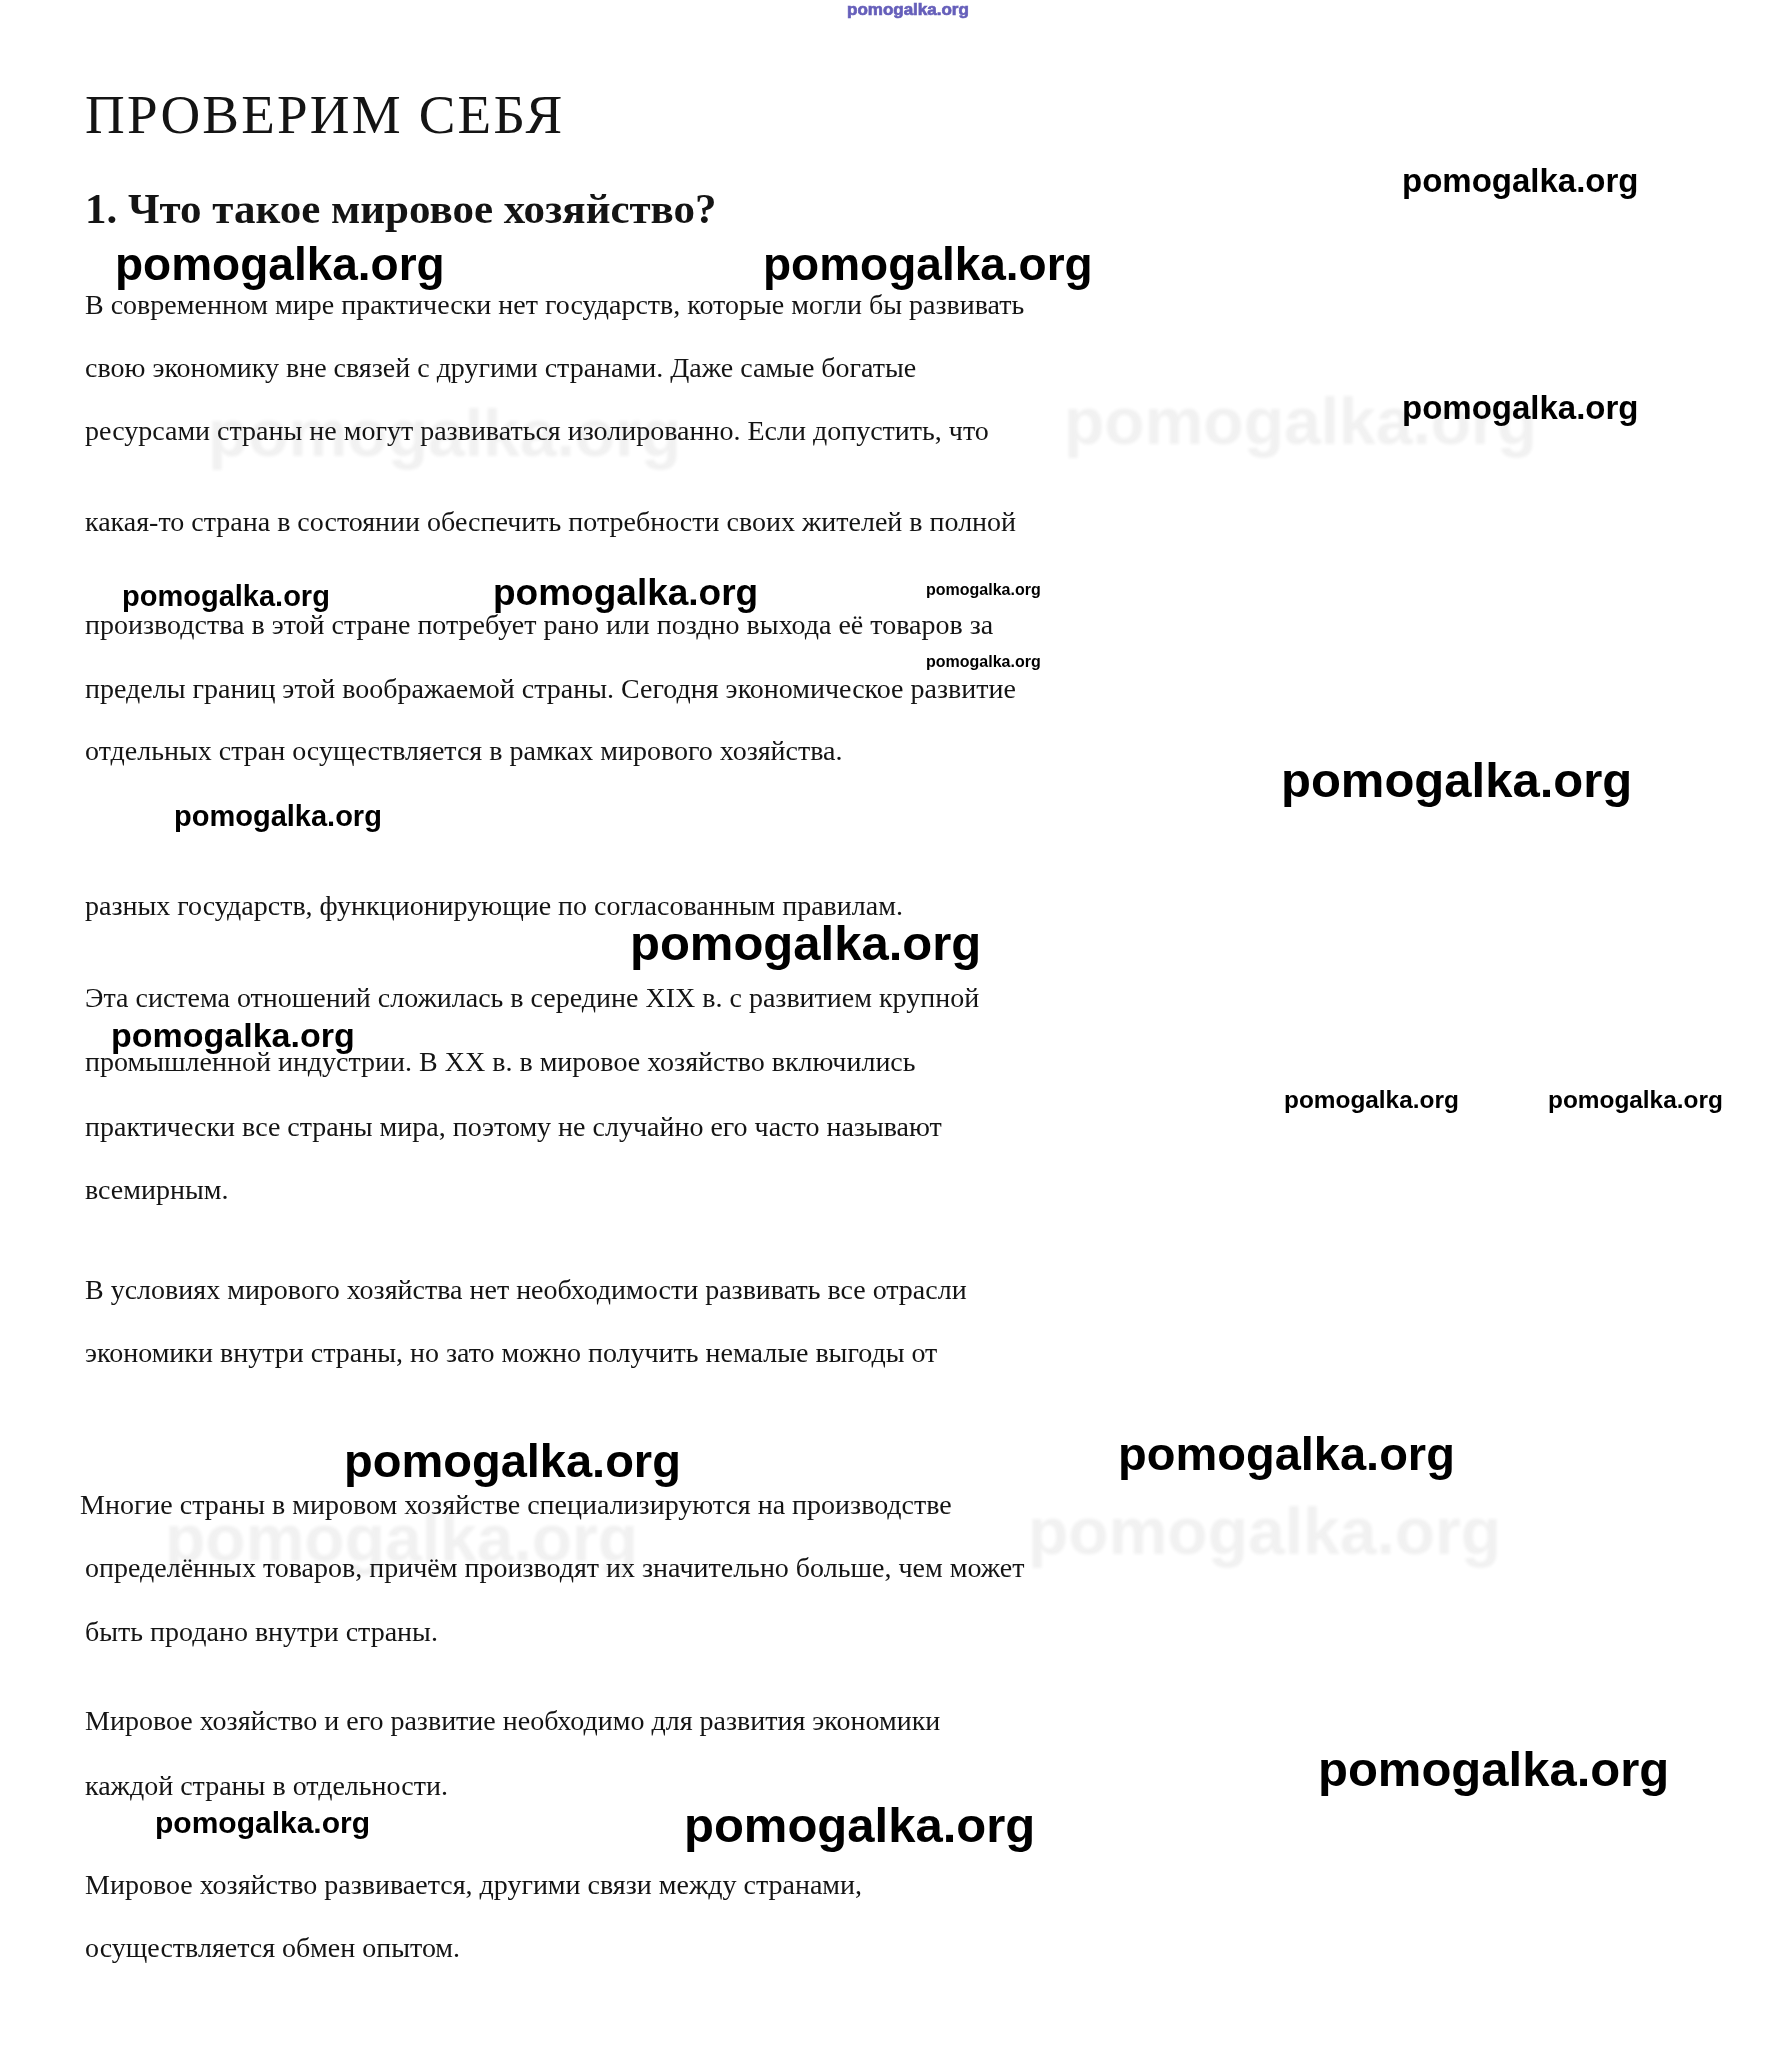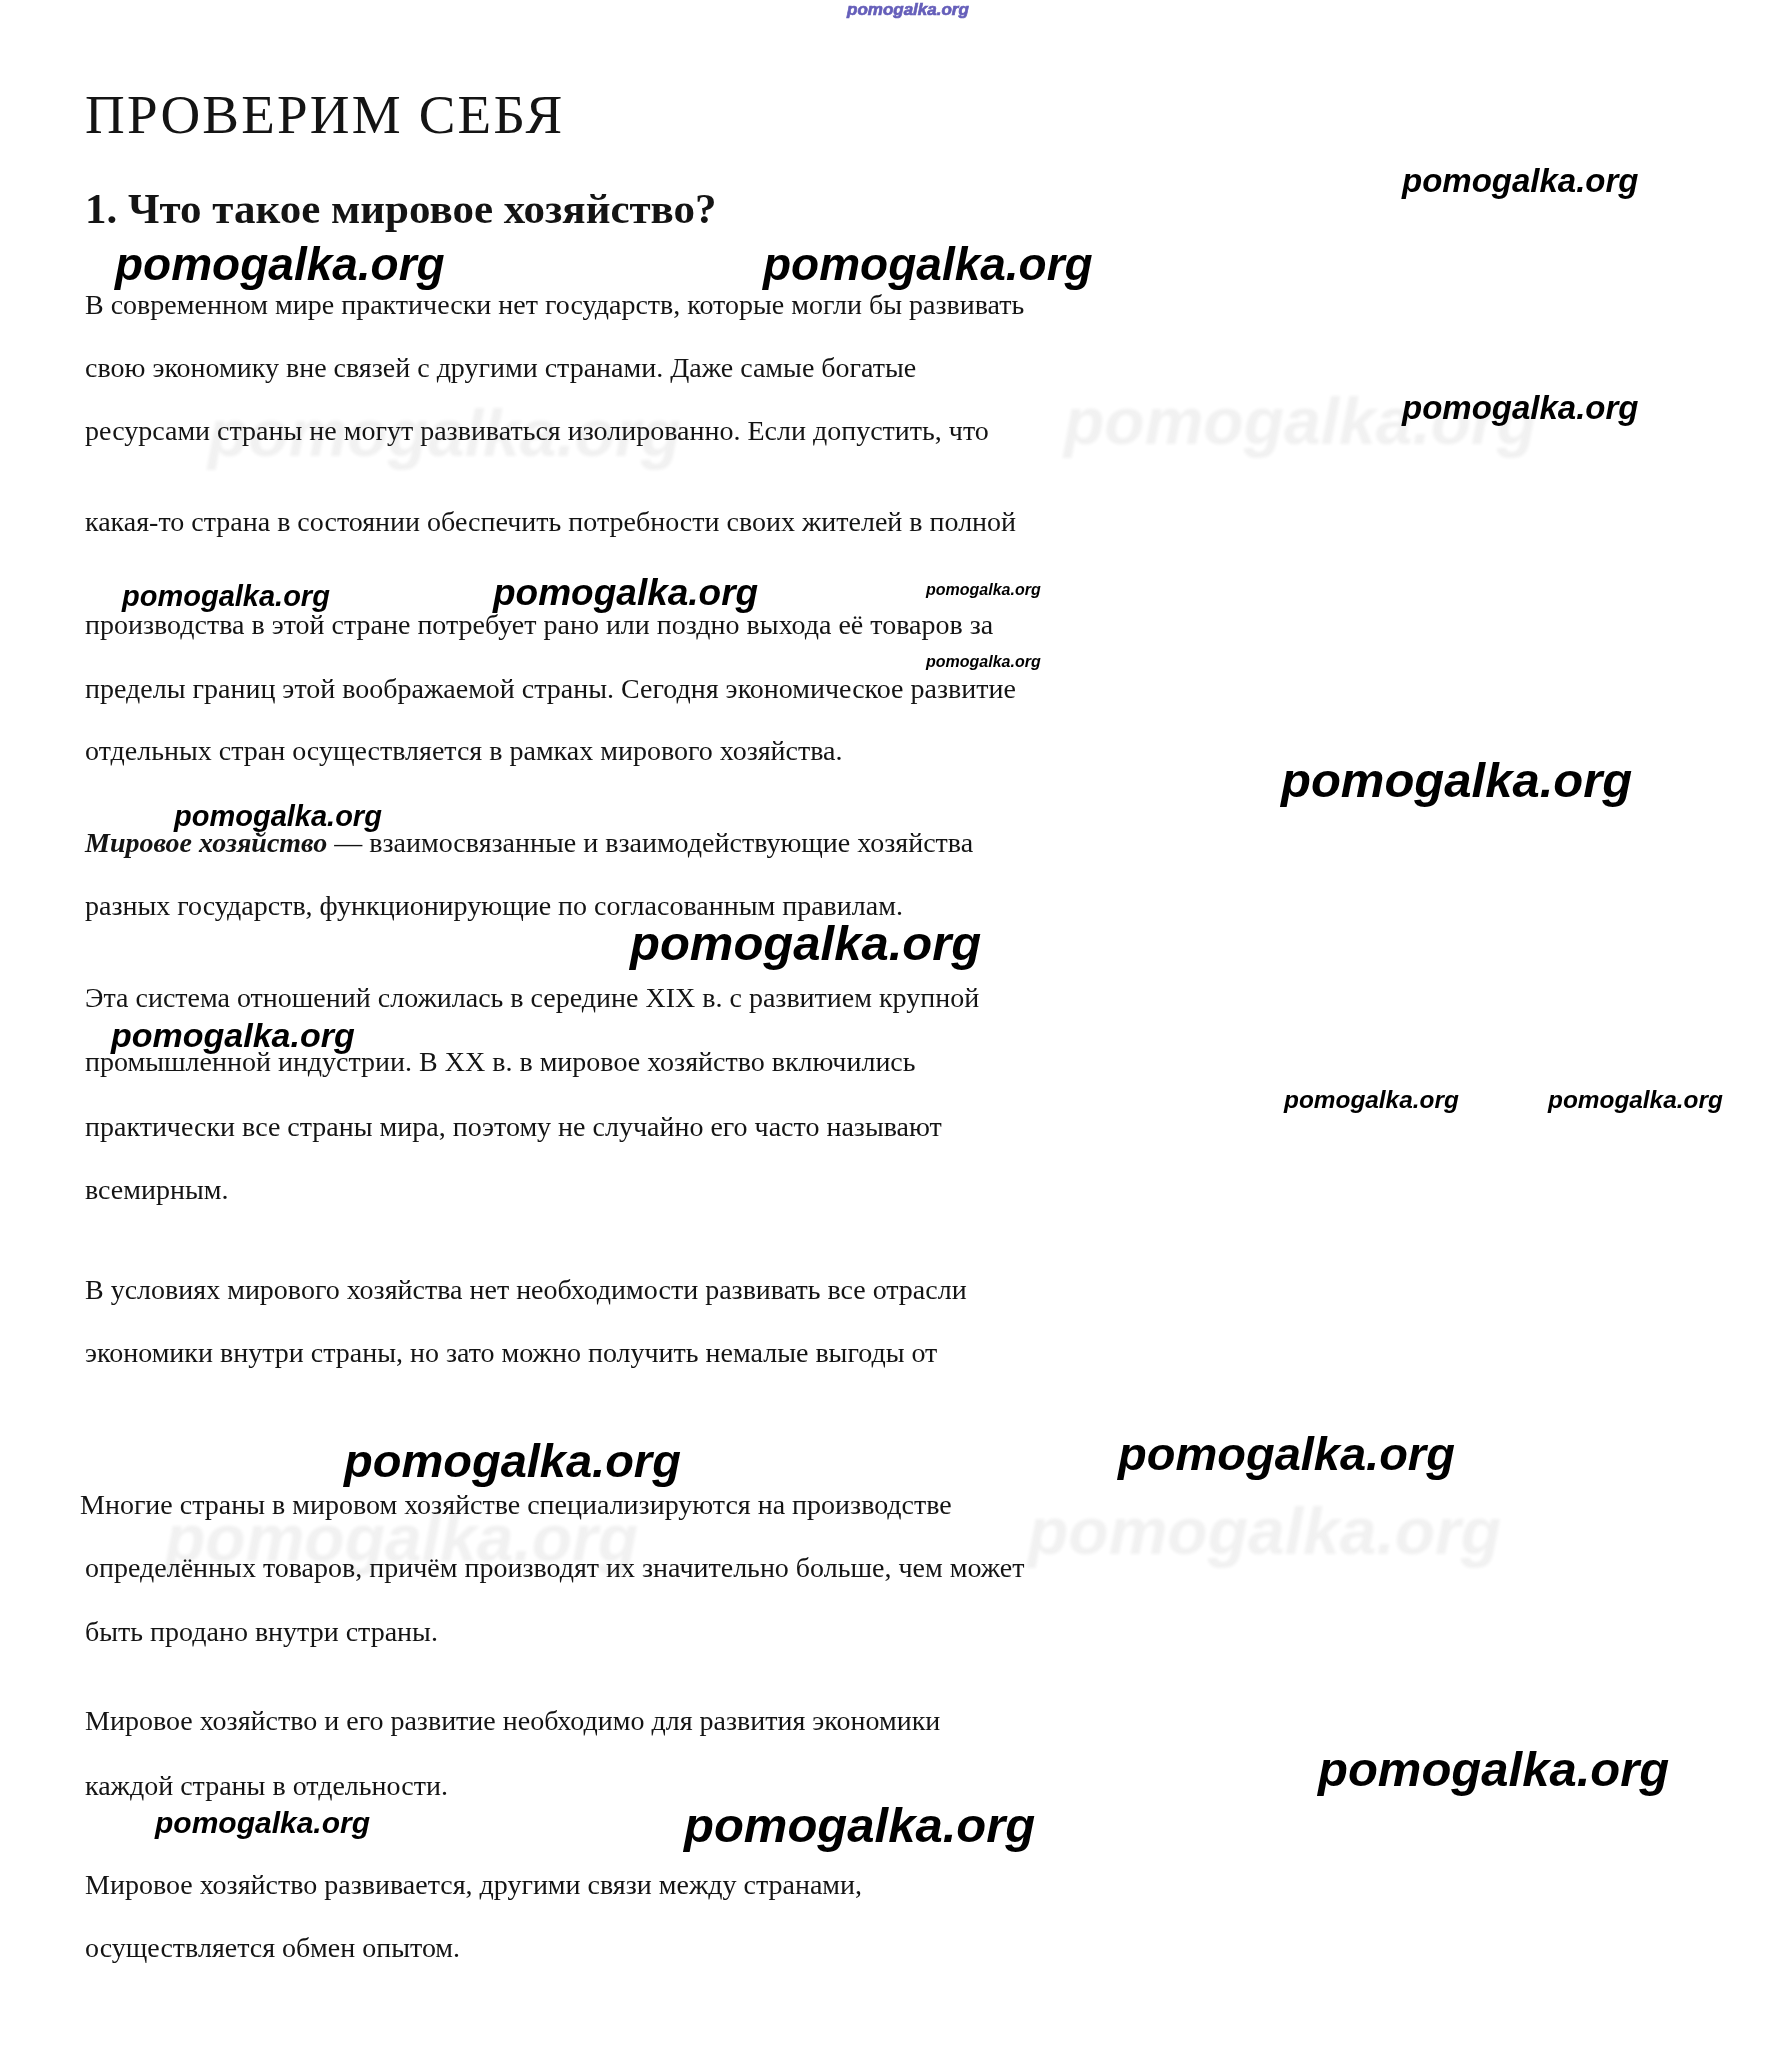--- a/index.html
+++ b/index.html
@@ -15,21 +15,21 @@
     position:absolute;left:85px;top:184px;font-size:43px;font-weight:700;
     white-space:nowrap;
   }
   .line{
     position:absolute;left:85px;font-size:28px;white-space:nowrap;
     letter-spacing:0px;
   }
   .def-lead{font-weight:700;font-style:italic;}
   .wm{
     position:absolute;font-family:"Liberation Sans",sans-serif;font-weight:700;
-    color:#000000;white-space:nowrap;line-height:1;font-style:italic;
+    color:#000000;white-space:nowrap;line-height:1;
   }
   .wm-blue{color:#4b43ae;-webkit-text-stroke:0.7px #4b43ae;opacity:.85;}
   .ghost{
     opacity:.07;filter:blur(1.4px);color:#444;font-size:66px;
   }
 </style>
 </head>
 <body>
 
 <div class="page">
@@ -38,23 +38,20 @@
   <div class="h2">1. Что такое мировое хозяйство?</div>
 
   <div class="line" style="top:289px">В современном мире практически нет государств, которые могли бы развивать</div>
   <div class="line" style="top:352px">свою экономику вне связей с другими странами. Даже самые богатые</div>
   <div class="line" style="top:415px">ресурсами страны не могут развиваться изолированно. Если допустить, что</div>
   <div class="line" style="top:506px">какая-то страна в состоянии обеспечить потребности своих жителей в полной</div>
   <div class="line" style="top:609px">производства в этой стране потребует рано или поздно выхода её товаров за</div>
   <div class="line" style="top:673px">пределы границ этой воображаемой страны. Сегодня экономическое развитие</div>
   <div class="line" style="top:735px">отдельных стран осуществляется в рамках мирового хозяйства.</div>
 
-  <div class="line" style="top:827px">
-    <span class="def-lead">Мировое хозяйство</span><span> — взаимосвязанные и взаимодействующие хозяйства</span>
-  </div>
   <div class="line" style="top:982px">Эта система отношений сложилась в середине XIX в. с развитием крупной</div>
 
   <div class="line" style="top:890px">разных государств, функционирующие по согласованным правилам.</div>
   <div class="line" style="top:1046px">промышленной индустрии. В XX в. в мировое хозяйство включились</div>
   <div class="line" style="top:1111px">практически все страны мира, поэтому не случайно его часто называют</div>
   <div class="line" style="top:1174px">всемирным.</div>
 
   <div class="line" style="top:1274px">В условиях мирового хозяйства нет необходимости развивать все отрасли</div>
   <div class="line" style="top:1337px">экономики внутри страны, но зато можно получить немалые выгоды от</div>
 

